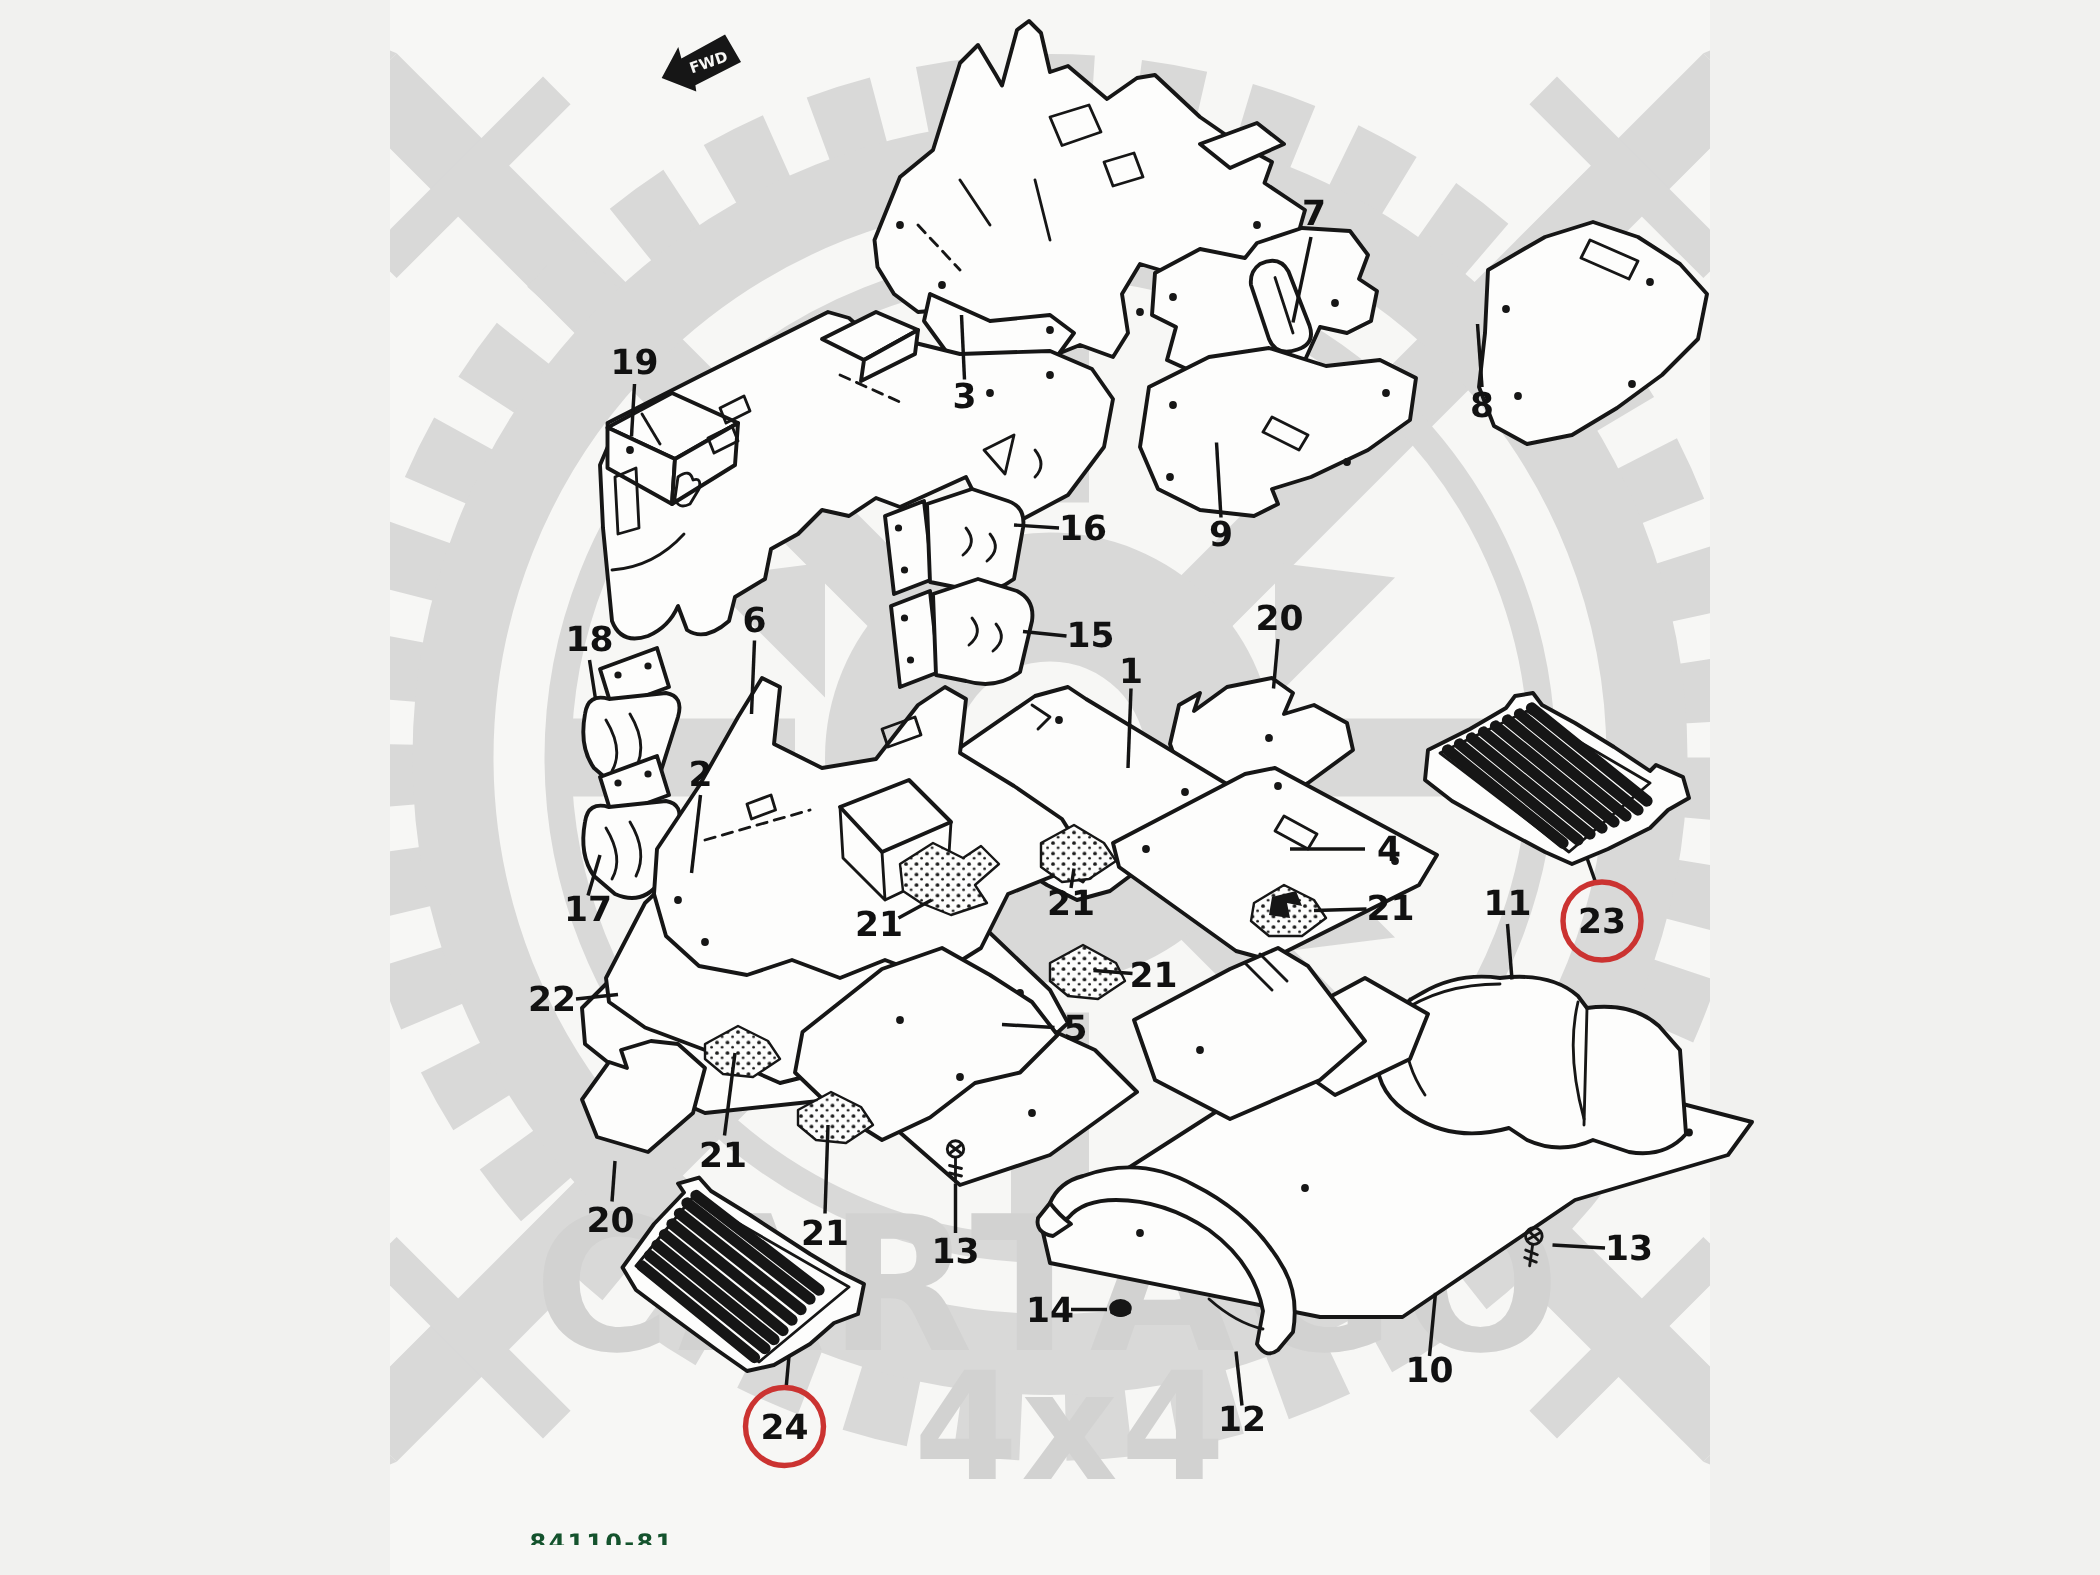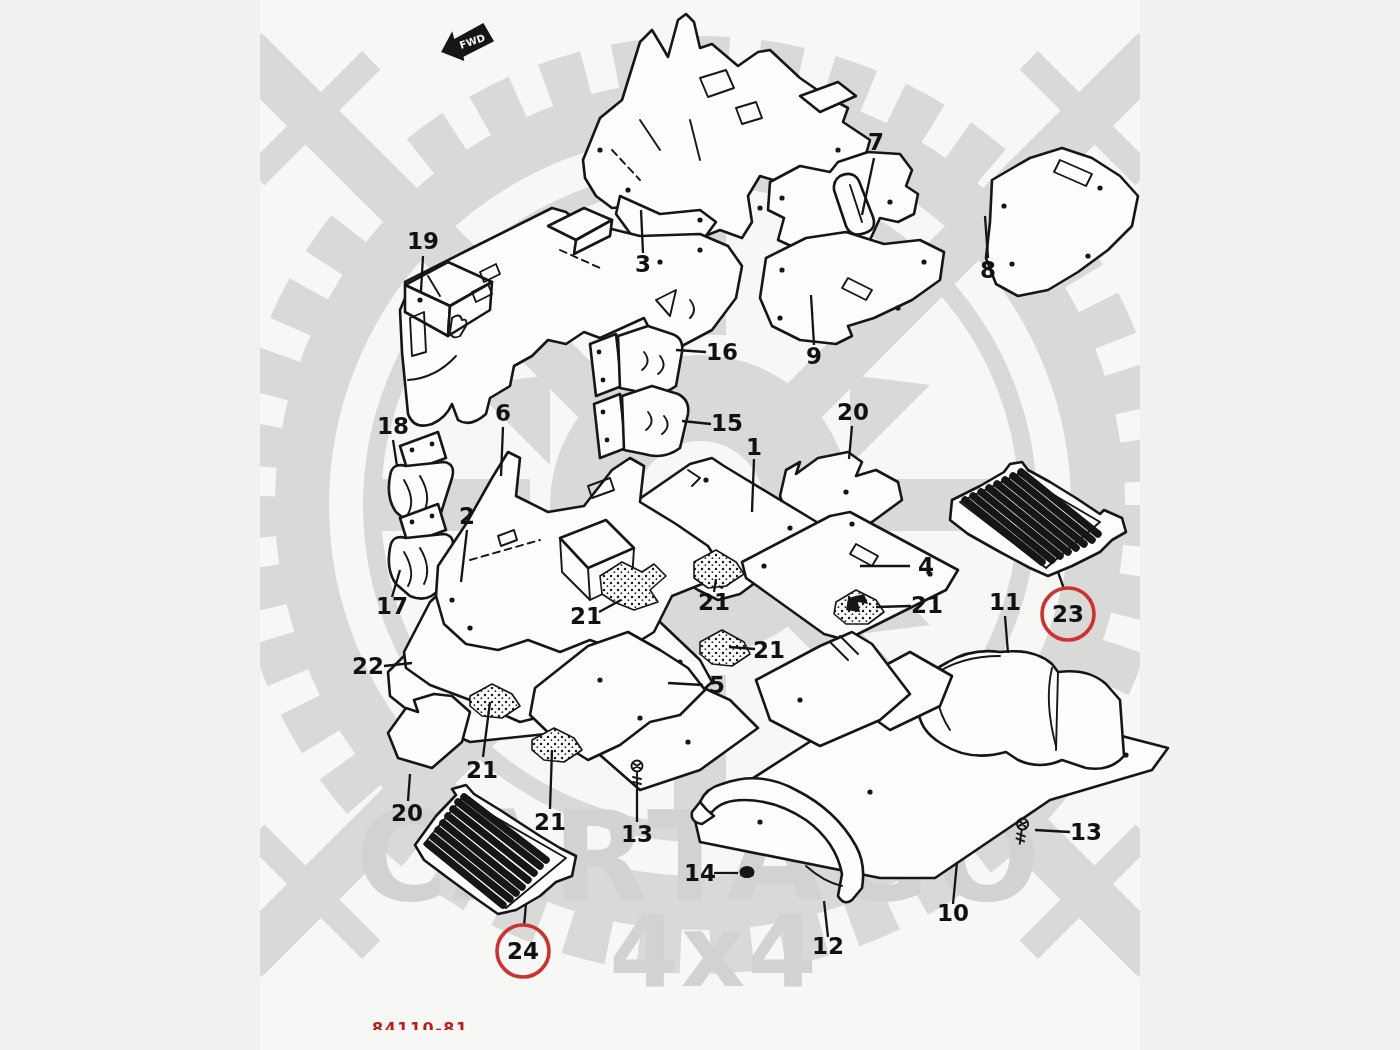--- a/index.html
+++ b/index.html
@@ -13,23 +13,23 @@
   .dot{fill:#161616;stroke:none;}
   .rib{stroke:#161616;stroke-width:7.5;stroke-linecap:round;}
   .pad{stroke:#161616;stroke-width:1.6;stroke-linejoin:round;}
   .dark{fill:#161616;stroke:none;}
   .leader{fill:none;stroke:#141414;stroke-width:2.3;}
   .callout{font:bold 23px "DejaVu Sans","Liberation Sans",sans-serif;fill:#111;text-anchor:middle;}
   .hl{fill:none;stroke-width:3.6;}
   .wm{fill:#d9d9d8;}
   .wm-stroke{fill:none;stroke:#d9d9d8;}
   .wm-text{font-weight:bold;fill:#d2d2d1;text-anchor:middle;}
-  #figure-code{position:absolute;left:372px;top:1019px;height:11px;overflow:hidden;
+  #figure-code{position:absolute;left:353px;top:1019px;height:11px;overflow:hidden;
                font:bold 16px "DejaVu Sans","Liberation Sans",sans-serif;
-               letter-spacing:1.5px;color:#b91c1c;line-height:20px;}
+               letter-spacing:1.5px;color:#14532d;line-height:20px;}
   .fwd-text{font:bold 10px "DejaVu Sans","Liberation Sans",sans-serif;fill:#f7f7f5;text-anchor:middle;}
 </style>
 </head>
 <body>
 
 <div id="stage">
   <div id="page"></div>
 
   <svg width="1400" height="1050" viewBox="0 0 1400 1050">
     <defs>

